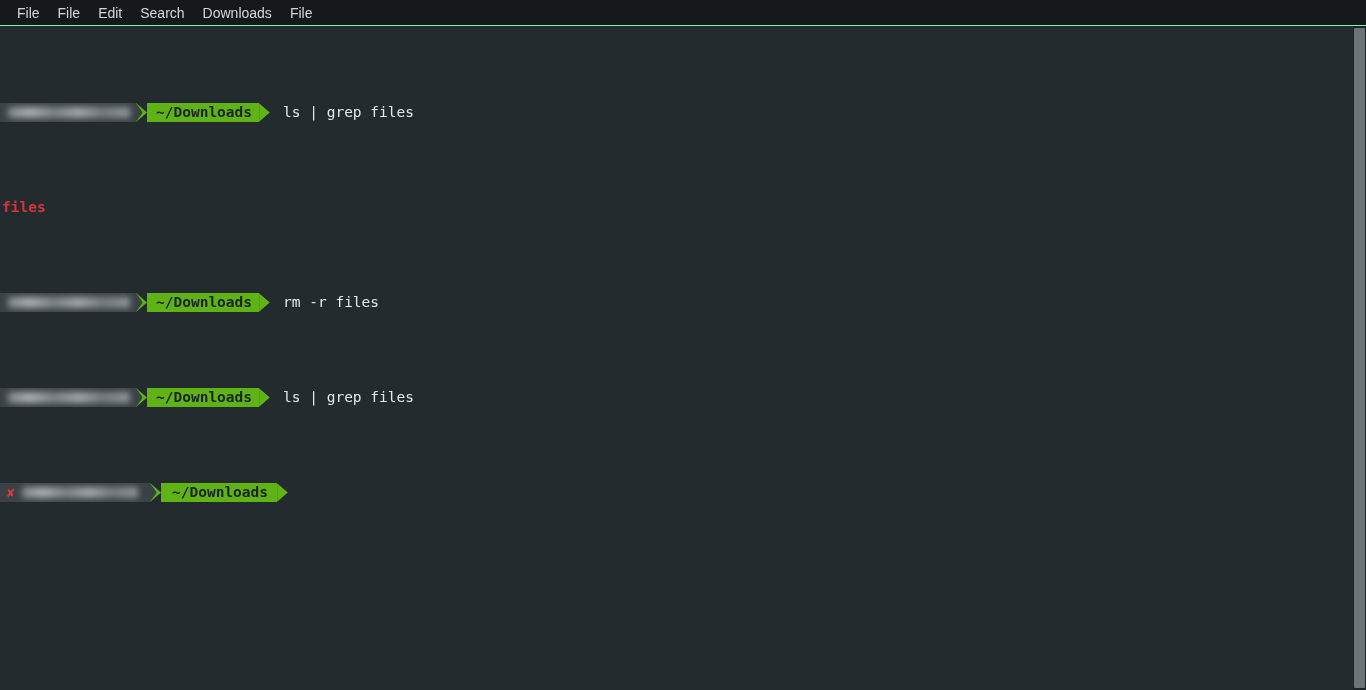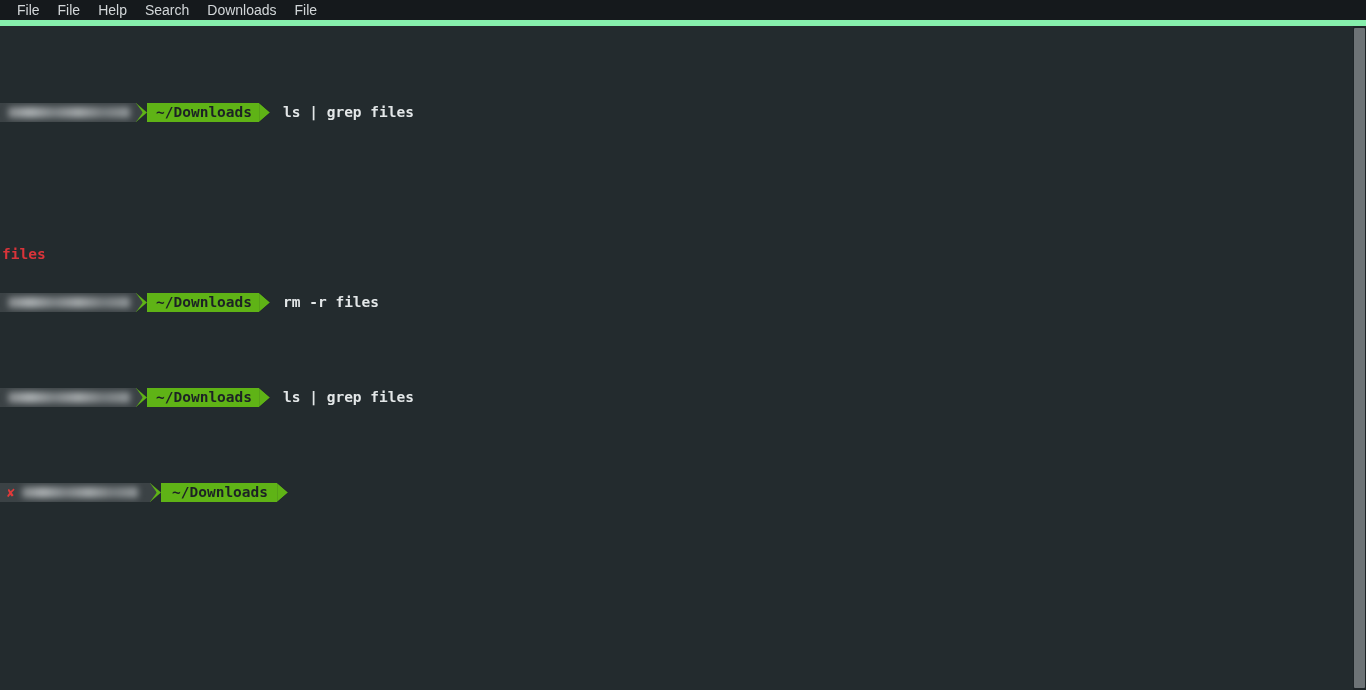--- a/index.html
+++ b/index.html
@@ -21,21 +21,21 @@
     height: 690px;
     background: #232b2e;
     display: flex;
     flex-direction: column;
   }
 
   
   .menubar {
     height: 26px;
     background: #15191c;
-    border-bottom: 6px solid #86efac;
+    border-bottom: 1px solid #86efac;
     display: flex;
     align-items: center;
     padding-left: 8px;
     box-sizing: border-box;
     flex: 0 0 auto;
   }
   .menu-item {
     color: #d3d7d9;
     font-size: 14px;
     line-height: 26px;
@@ -149,31 +149,29 @@
     font-weight: bold;
     padding: 0 7px 0 9px;
   }
 
   .cmd {
     color: #e3e7e8;
     padding-left: 13px;
     display: flex;
     align-items: center;
     height: 19px;
-    font-weight: bold;
   }
 
   .out-red {
     color: #d9343a;
     font-weight: bold;
     padding-left: 2px;
     height: 19px;
     display: flex;
     align-items: center;
-    margin-top: 47px;
   }
 
   .xmark {
     color: #e03a3a;
     font-weight: bold;
     font-size: 13px;
     width: 22px;
     display: flex;
     align-items: center;
     justify-content: center;
@@ -201,21 +199,21 @@
   }
 </style>
 </head>
 <body>
 
 <div class="window">
 
   <div class="menubar">
     <div class="menu-item">File</div>
     <div class="menu-item">File</div>
-    <div class="menu-item">Help</div>
+    <div class="menu-item">Edit</div>
     <div class="menu-item">Search</div>
     <div class="menu-item">Downloads</div>
     <div class="menu-item">File</div>
   </div>
 
   <div class="term-wrap">
 
     <div class="term">
 
       

